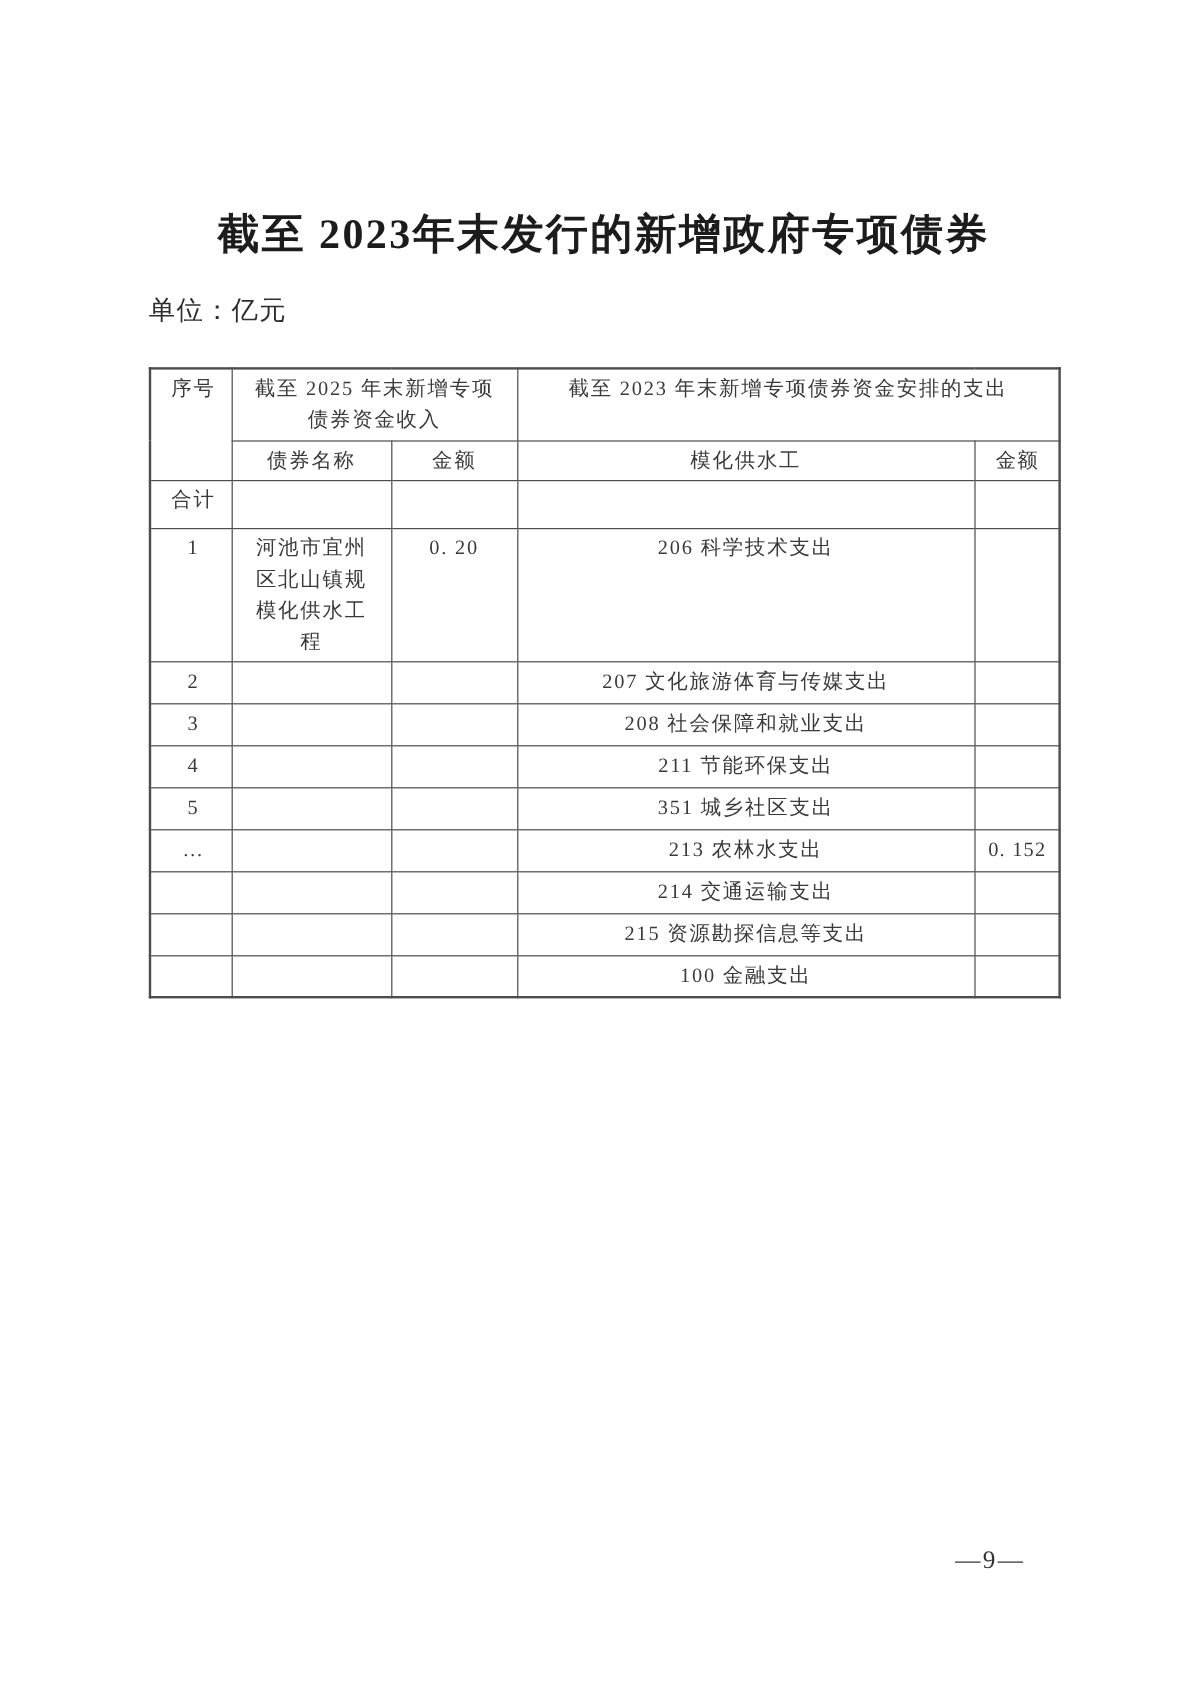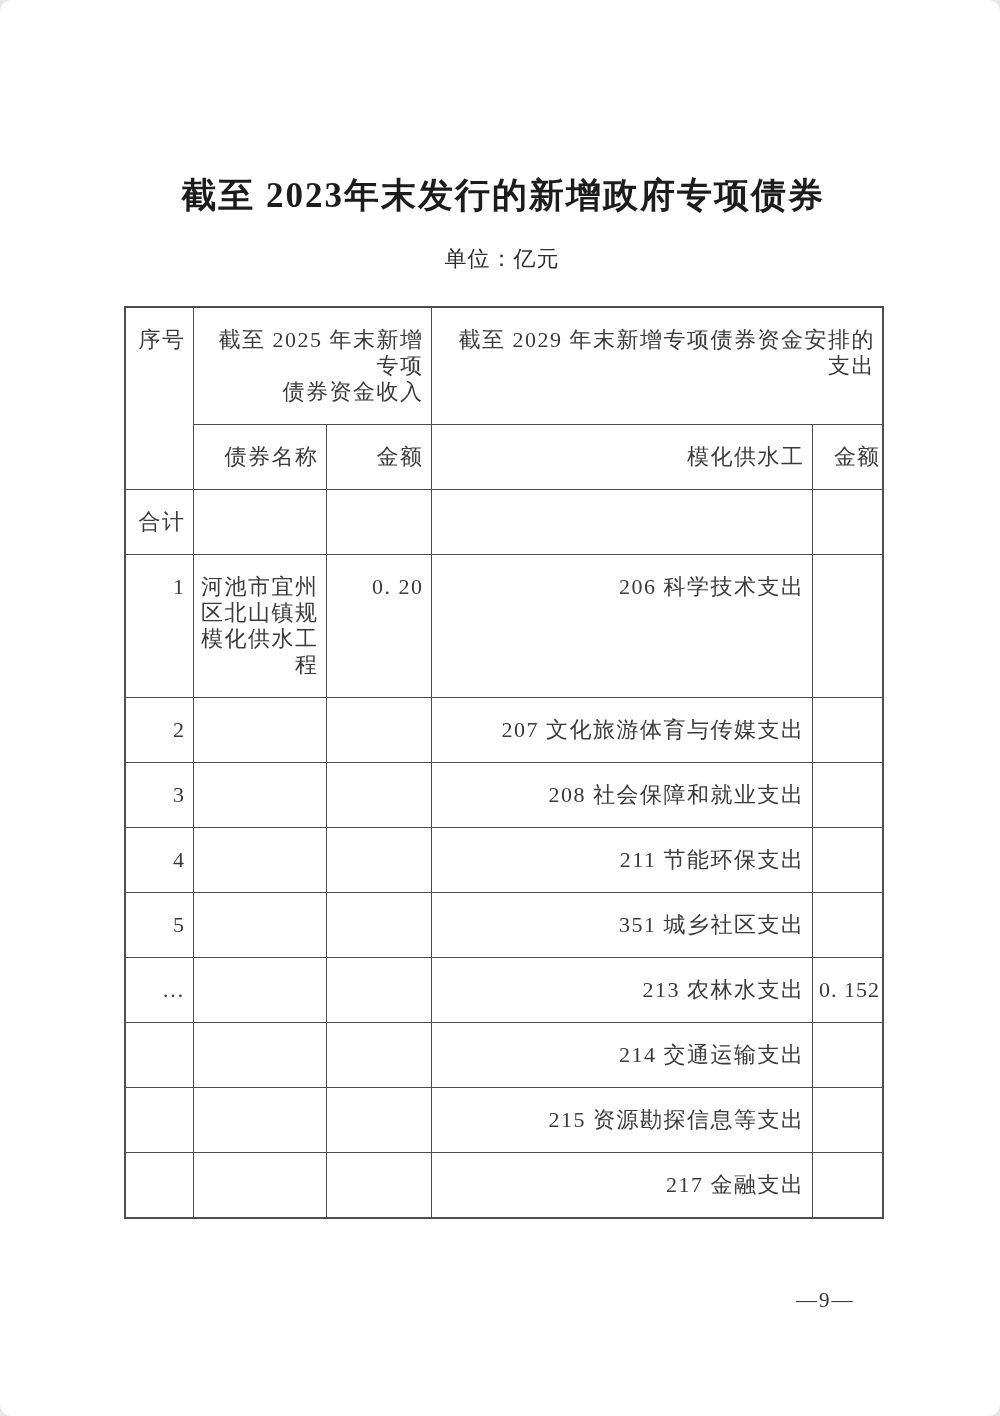--- a/index.html
+++ b/index.html
@@ -9,62 +9,61 @@
   }
   .page {
     position: relative;
     width: 1000px;
     height: 1416px;
     margin: 0 auto;
     background: #ffffff;
     overflow: hidden;
     font-family: "Liberation Serif", "DejaVu Serif", serif;
     color: #3a3a3a;
-    border-radius: 12px;
   }
   .content {
     margin-left: 124px;
     width: 758px;
   }
   .doc-title {
     margin: 0;
     padding-top: 170px;
     text-align: center;
     font-size: 35px;
     font-weight: 700;
     line-height: 52px;
     letter-spacing: 2px;
     color: #1c1c1c;
   }
   .doc-title .title-line {
     display: block;
   }
   .unit-note {
     margin-top: 22px;
-    text-align: center;
+    text-align: left;
     font-size: 22px;
     letter-spacing: 1px;
     color: #2e2e2e;
     padding-right: 2px;
   }
   table.bond-table {
     margin-top: 32px;
     border-collapse: collapse;
     table-layout: fixed;
     width: 758px;
     border: 2px solid #4d4d4d;
   }
   .bond-table td {
     border: 1px solid #4d4d4d;
-    padding: 19px 7px;
-    font-size: 22px;
+    padding: 3px 7px;
+    font-size: 17px;
     line-height: 26px;
     letter-spacing: 1.5px;
     vertical-align: top;
-    text-align: right;
+    text-align: center;
     overflow: hidden;
   }
   .bond-table td.first-col {
     padding-left: 11px;
   }
   .bond-table td.amt-out {
     padding-left: 3px;
     padding-right: 2px;
     letter-spacing: 1px;
   }
@@ -103,21 +102,21 @@
         <col style="width:133px">
         <col style="width:105px">
         <col style="width:381px">
         <col style="width:71px">
       </colgroup>
       <tbody>
         <tr class="r-head1">
           <td rowspan="2" class="first-col">序号</td>
           <td colspan="2" class="pre">截至 2025 年末新增专项
 债券资金收入</td>
-          <td colspan="2">截至 2029 年末新增专项债券资金安排的支出</td>
+          <td colspan="2">截至 2023 年末新增专项债券资金安排的支出</td>
         </tr>
         <tr class="r-head2">
           <td>债券名称</td>
           <td>金额</td>
           <td>模化供水工</td>
           <td class="amt-out">金额</td>
         </tr>
         <tr class="r-total">
           <td class="first-col">合计</td>
           <td></td>
@@ -182,21 +181,21 @@
           <td class="first-col"></td>
           <td></td>
           <td></td>
           <td>215 资源勘探信息等支出</td>
           <td class="amt-out"></td>
         </tr>
         <tr class="r-std">
           <td class="first-col"></td>
           <td></td>
           <td></td>
-          <td>217 金融支出</td>
+          <td>100 金融支出</td>
           <td class="amt-out"></td>
         </tr>
       </tbody>
     </table>
   </div>
 
   <div class="page-number">—9—</div>
 </div>
 
 </body></html>

